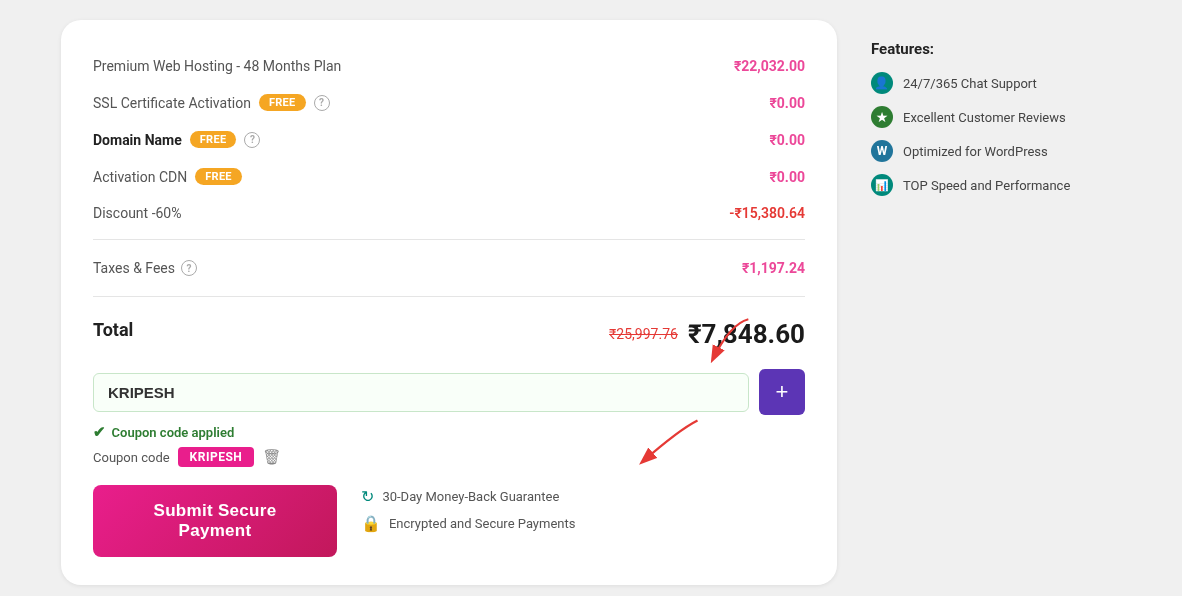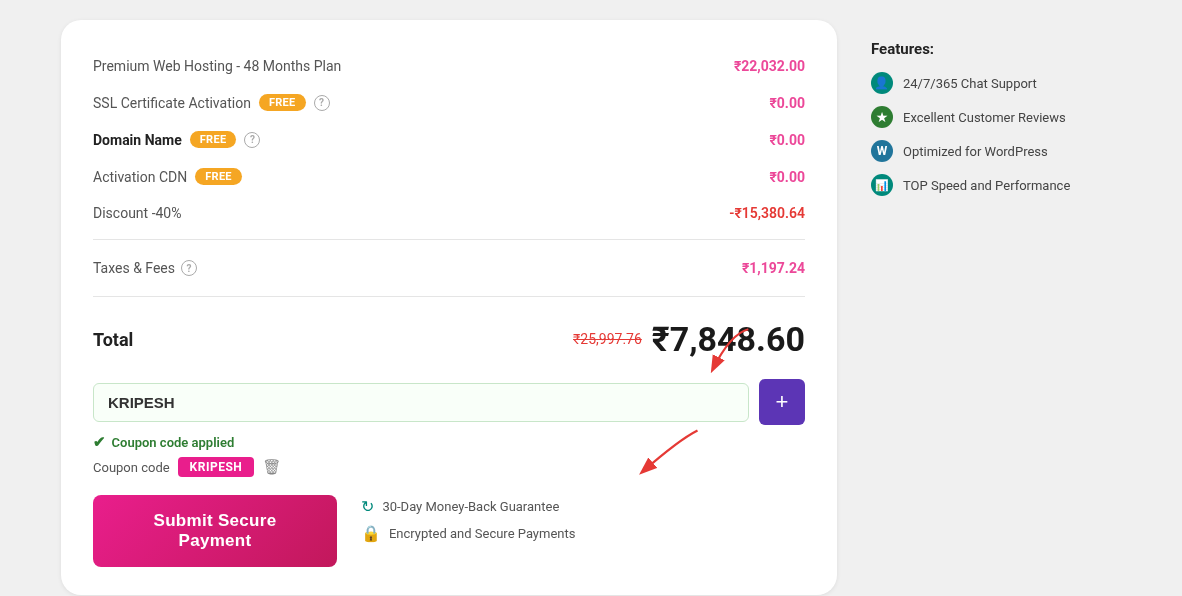--- a/index.html
+++ b/index.html
@@ -86,40 +86,39 @@
     }
     .taxes-label {
       display: flex;
       align-items: center;
       gap: 6px;
       color: #555;
     }
     .total-row {
       display: flex;
       justify-content: space-between;
-      align-items: center;
       padding: 14px 0 16px;
     }
     .total-label {
       font-size: 18px;
       font-weight: 700;
       color: #222;
     }
     .total-price-group {
       display: flex;
       align-items: center;
       gap: 10px;
     }
     .old-price {
       color: #e53935;
       text-decoration: line-through;
       font-size: 14px;
     }
     .new-price {
-      font-size: 34px;
+      font-size: 26px;
       font-weight: 700;
       color: #1a1a1a;
     }
     .coupon-row {
       display: flex;
       align-items: center;
       gap: 10px;
       margin-top: 4px;
     }
     .coupon-input {
@@ -289,21 +288,21 @@
 
     <div class="line-item">
       <span class="line-item-label">
         <span>Activation CDN</span>
         <span class="free-badge">FREE</span>
       </span>
       <span class="line-item-value">₹0.00</span>
     </div>
 
     <div class="line-item">
-      <span class="line-item-label">Discount -40%</span>
+      <span class="line-item-label">Discount -60%</span>
       <span class="line-item-value discount">-₹15,380.64</span>
     </div>
 
     <hr class="divider">
 
     <div class="taxes-row">
       <span class="taxes-label">
         <span>Taxes &amp; Fees</span>
         <span class="help-icon">?</span>
       </span>

